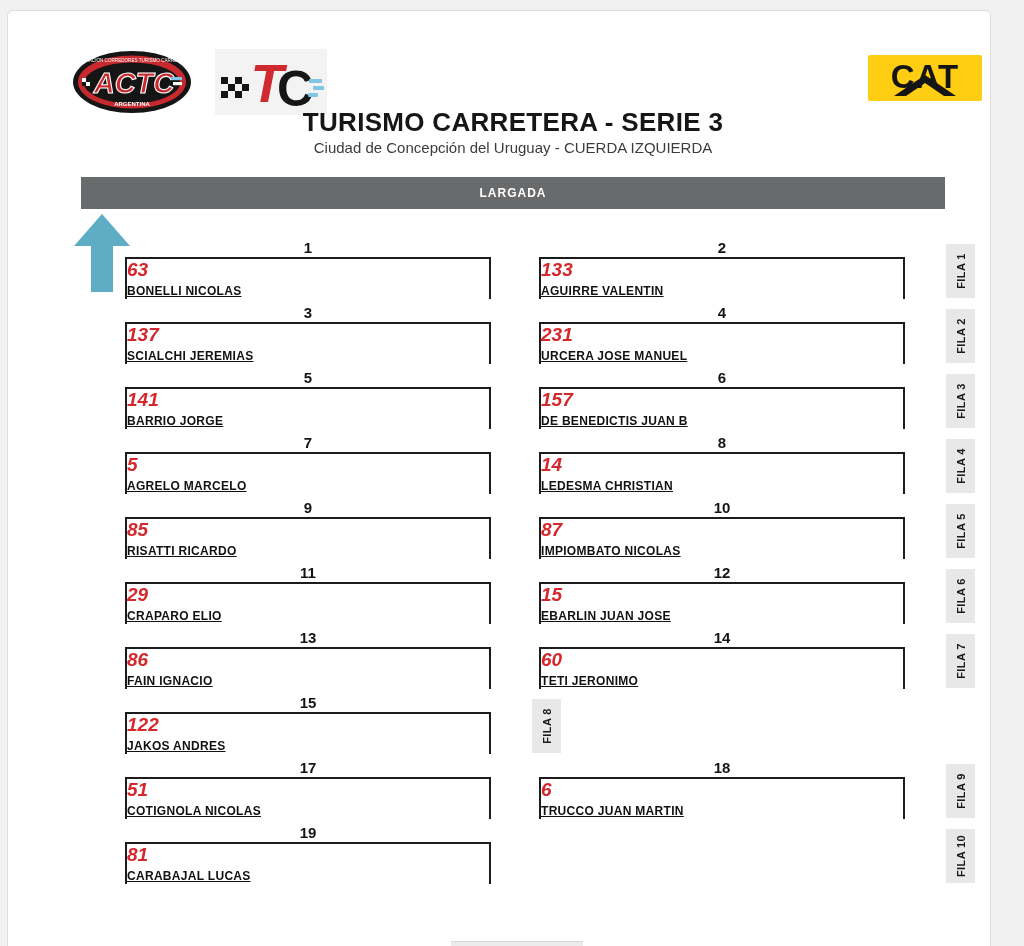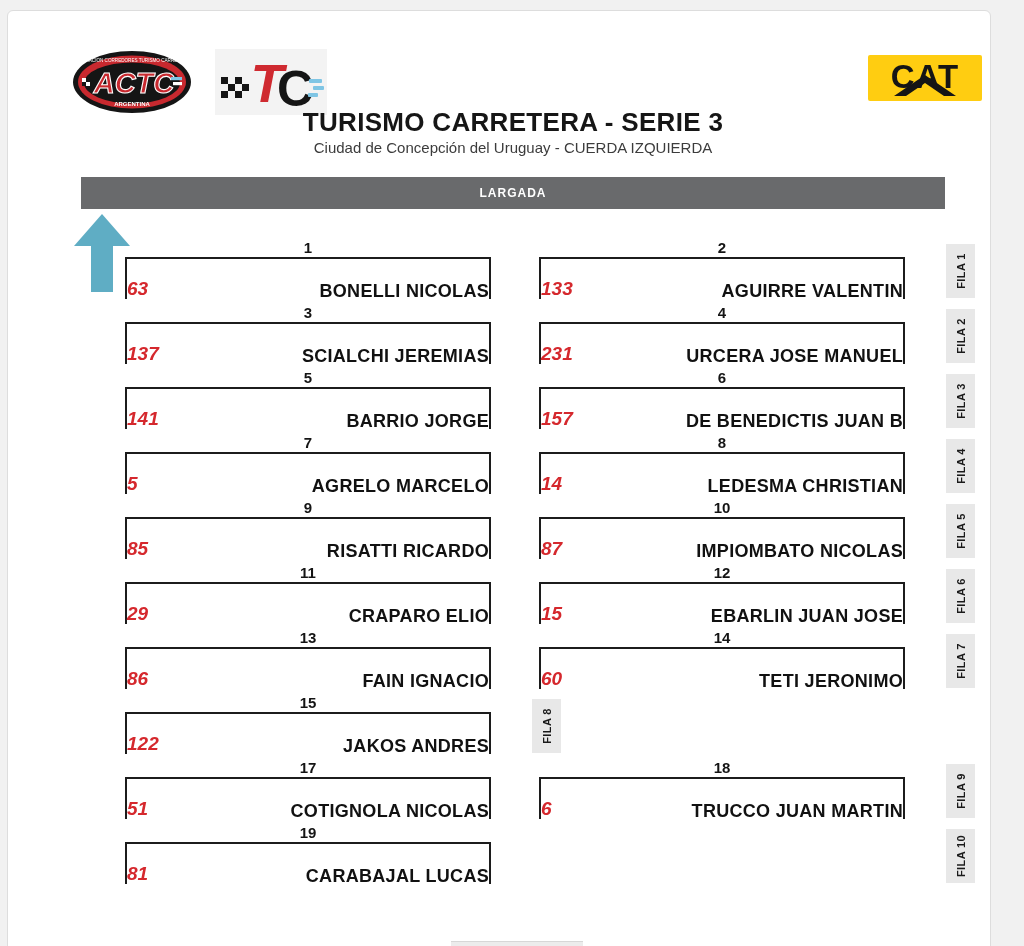--- a/index.html
+++ b/index.html
@@ -45,24 +45,24 @@
   }
   
   .grid{position:absolute;left:0;top:228px;width:984px;}
   .grid-row{display:flex;align-items:flex-start;height:65px;padding-left:117px;}
   .slot{width:366px;}
   .slot + .slot{margin-left:48px;}
   .pos{height:17px;line-height:17px;text-align:center;font-weight:bold;font-size:15px;color:#141414;}
   .box{
     height:42px;margin-top:1px;
     border:2px solid #1c1c1c;border-bottom:none;
-    display:flex;flex-direction:row;justify-content:space-between;align-items:flex-end;
+    display:flex;flex-direction:column;justify-content:space-between;align-items:flex-start;
   }
   .car{font-size:19px;line-height:20px;font-weight:bold;font-style:italic;color:var(--red);margin-top:1px;}
-  .driver{font-size:18px;line-height:14px;font-weight:bold;color:#111;letter-spacing:.3px;padding-bottom:1px;}
+  .driver{font-size:12px;line-height:14px;font-weight:bold;color:#111;letter-spacing:.3px;padding-bottom:1px;text-decoration:underline;}
   .fila{
     width:29px;height:54px;margin-left:41px;margin-top:5px;background:var(--fila-bg);
     position:relative;flex:none;
   }
   .fila span{
     position:absolute;left:50%;top:50%;transform:translate(-50%,-50%) rotate(-90deg);
     white-space:nowrap;font-size:11px;font-weight:bold;color:#1a1a1a;letter-spacing:.4px;
   }
   
   .next-edge{

